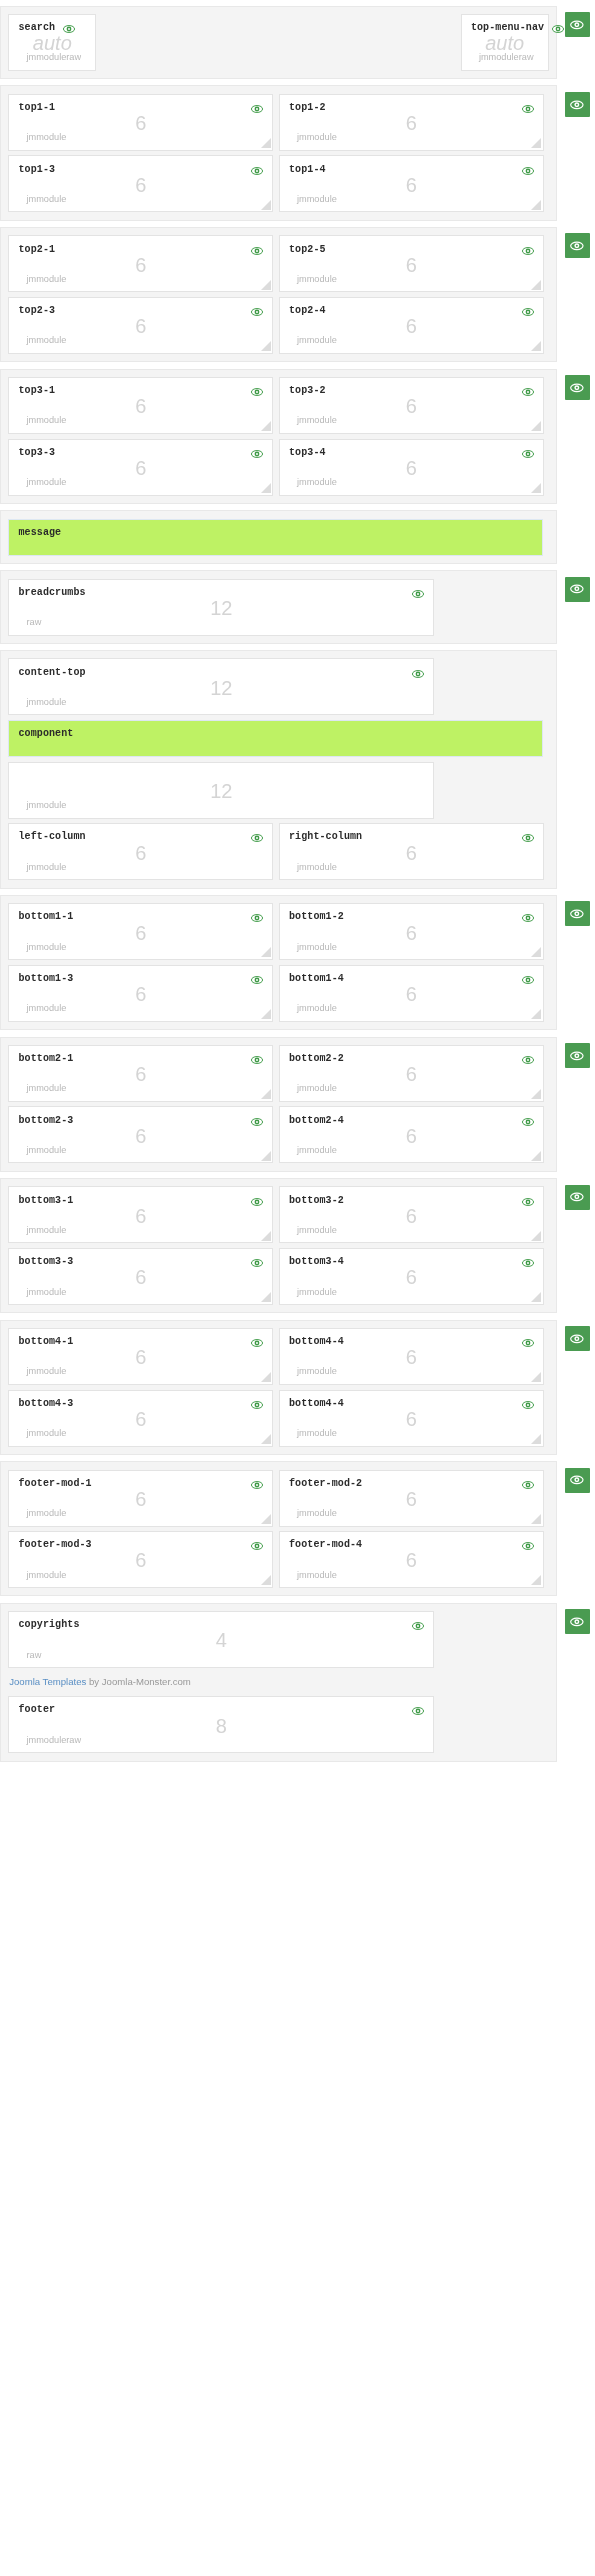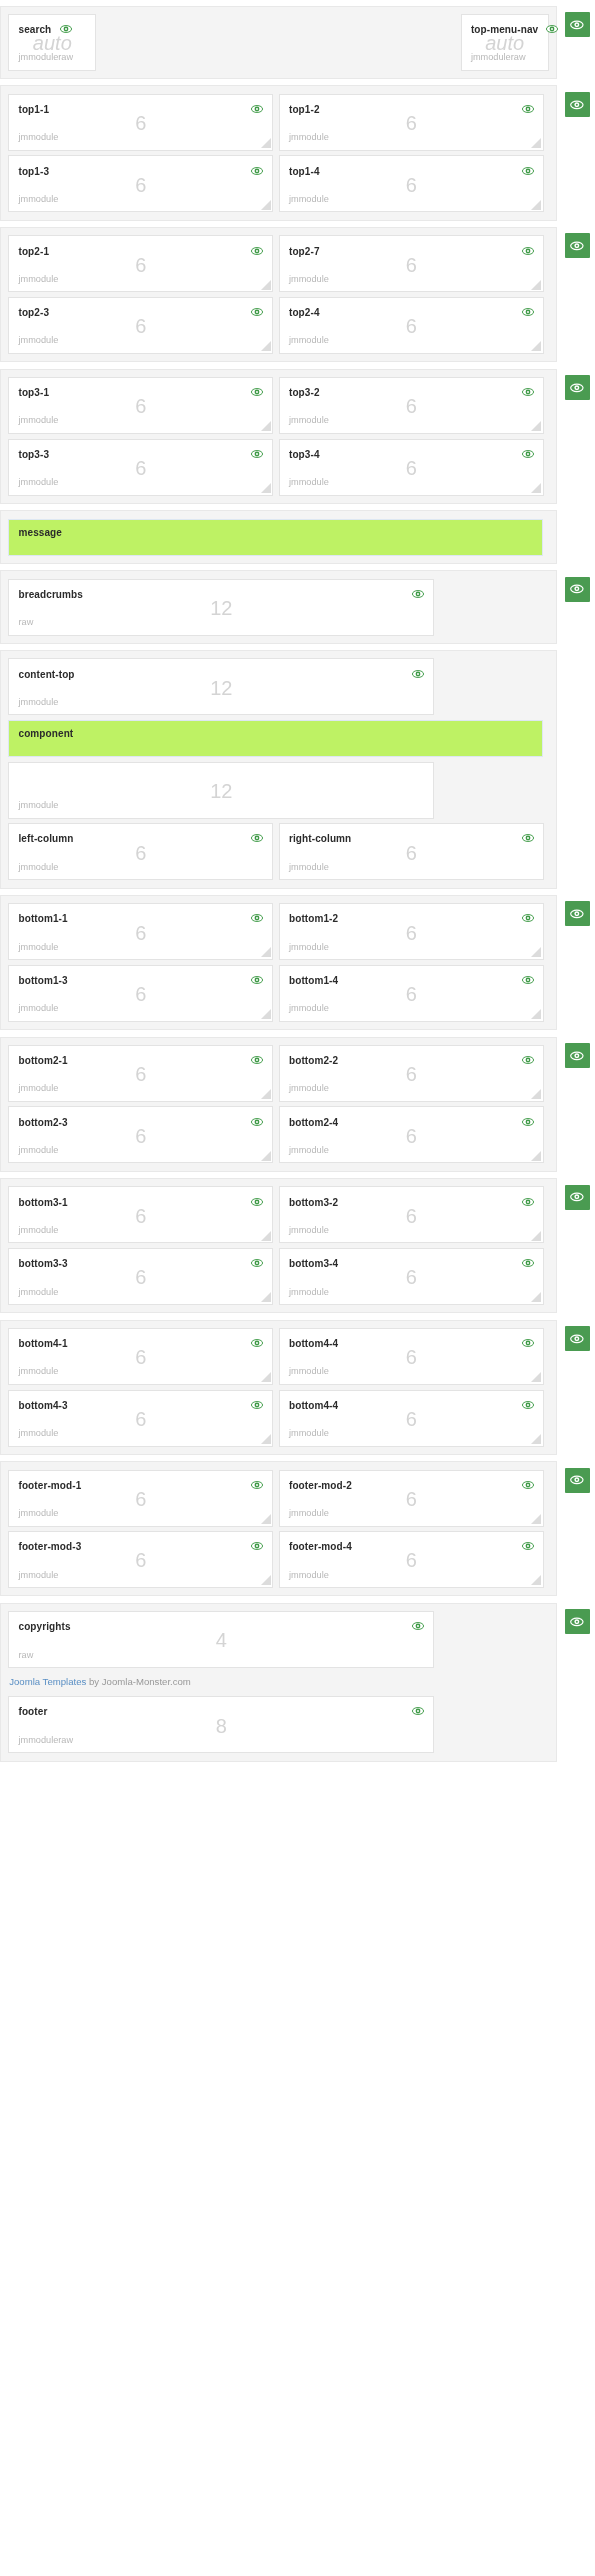--- a/index.html
+++ b/index.html
@@ -50,25 +50,26 @@
     flex-direction:column;
   }
   .card.w6  { width:265px; }
   .card.w12 { width:426px; }
   .card.wauto { width:auto; min-width:55px; padding-right:9.2px; }
   .card.wauto.first { width:88px; }
   .card.wauto.last  { width:88px; margin-left:auto; }
 
   .card-head {
     display:flex;
-    align-items:flex-end;
+    align-items:flex-start;
     justify-content:space-between;
     line-height:1;
     position:relative;
     z-index:2;
+    font-family:Liberation Mono, monospace;
   }
   .card.wauto .card-head { justify-content:flex-start; gap:8.2px; }
 
   .card-title {
     font-size:10px;
     font-weight:bold;
     color:#2b2b2b;
     letter-spacing:0.1px;
     white-space:nowrap;
   }
@@ -95,20 +96,21 @@
   }
   .card-size.auto { font-size:20px;font-style:italic; }
 
   .card-type {
     margin-top:auto;
     font-size:9.2px;
     color:#b8b8b8;
     line-height:1;
     position:relative;
     z-index:2;
+    margin-left:8px;
   }
 
   
   .grip {
     position:absolute;
     right:1.8px; bottom:1.8px;
     width:11px; height:11px;
     cursor:nwse-resize;
     z-index:3;
   }
@@ -268,21 +270,21 @@
                 <circle cx="8" cy="6" r="1.3" fill="#ffffff"></circle>
               </svg>
             </span>
           </div>
           <div class="card-size">6</div>
           <div class="card-type">jmmodule</div>
           <span class="grip"></span>
         </div>
         <div class="card w6">
           <div class="card-head">
-            <div class="card-title">top2-7</div>
+            <div class="card-title">top2-5</div>
             <span class="eye">
               <svg viewBox="0 0 16 12" width="12" height="12">
                 <ellipse cx="8" cy="6" rx="7.4" ry="4.6" fill="#ffffff" stroke="#3f9a47" stroke-width="1.3"></ellipse>
                 <circle cx="8" cy="6" r="3.2" fill="#3f9a47"></circle>
                 <circle cx="8" cy="6" r="1.3" fill="#ffffff"></circle>
               </svg>
             </span>
           </div>
           <div class="card-size">6</div>
           <div class="card-type">jmmodule</div>

